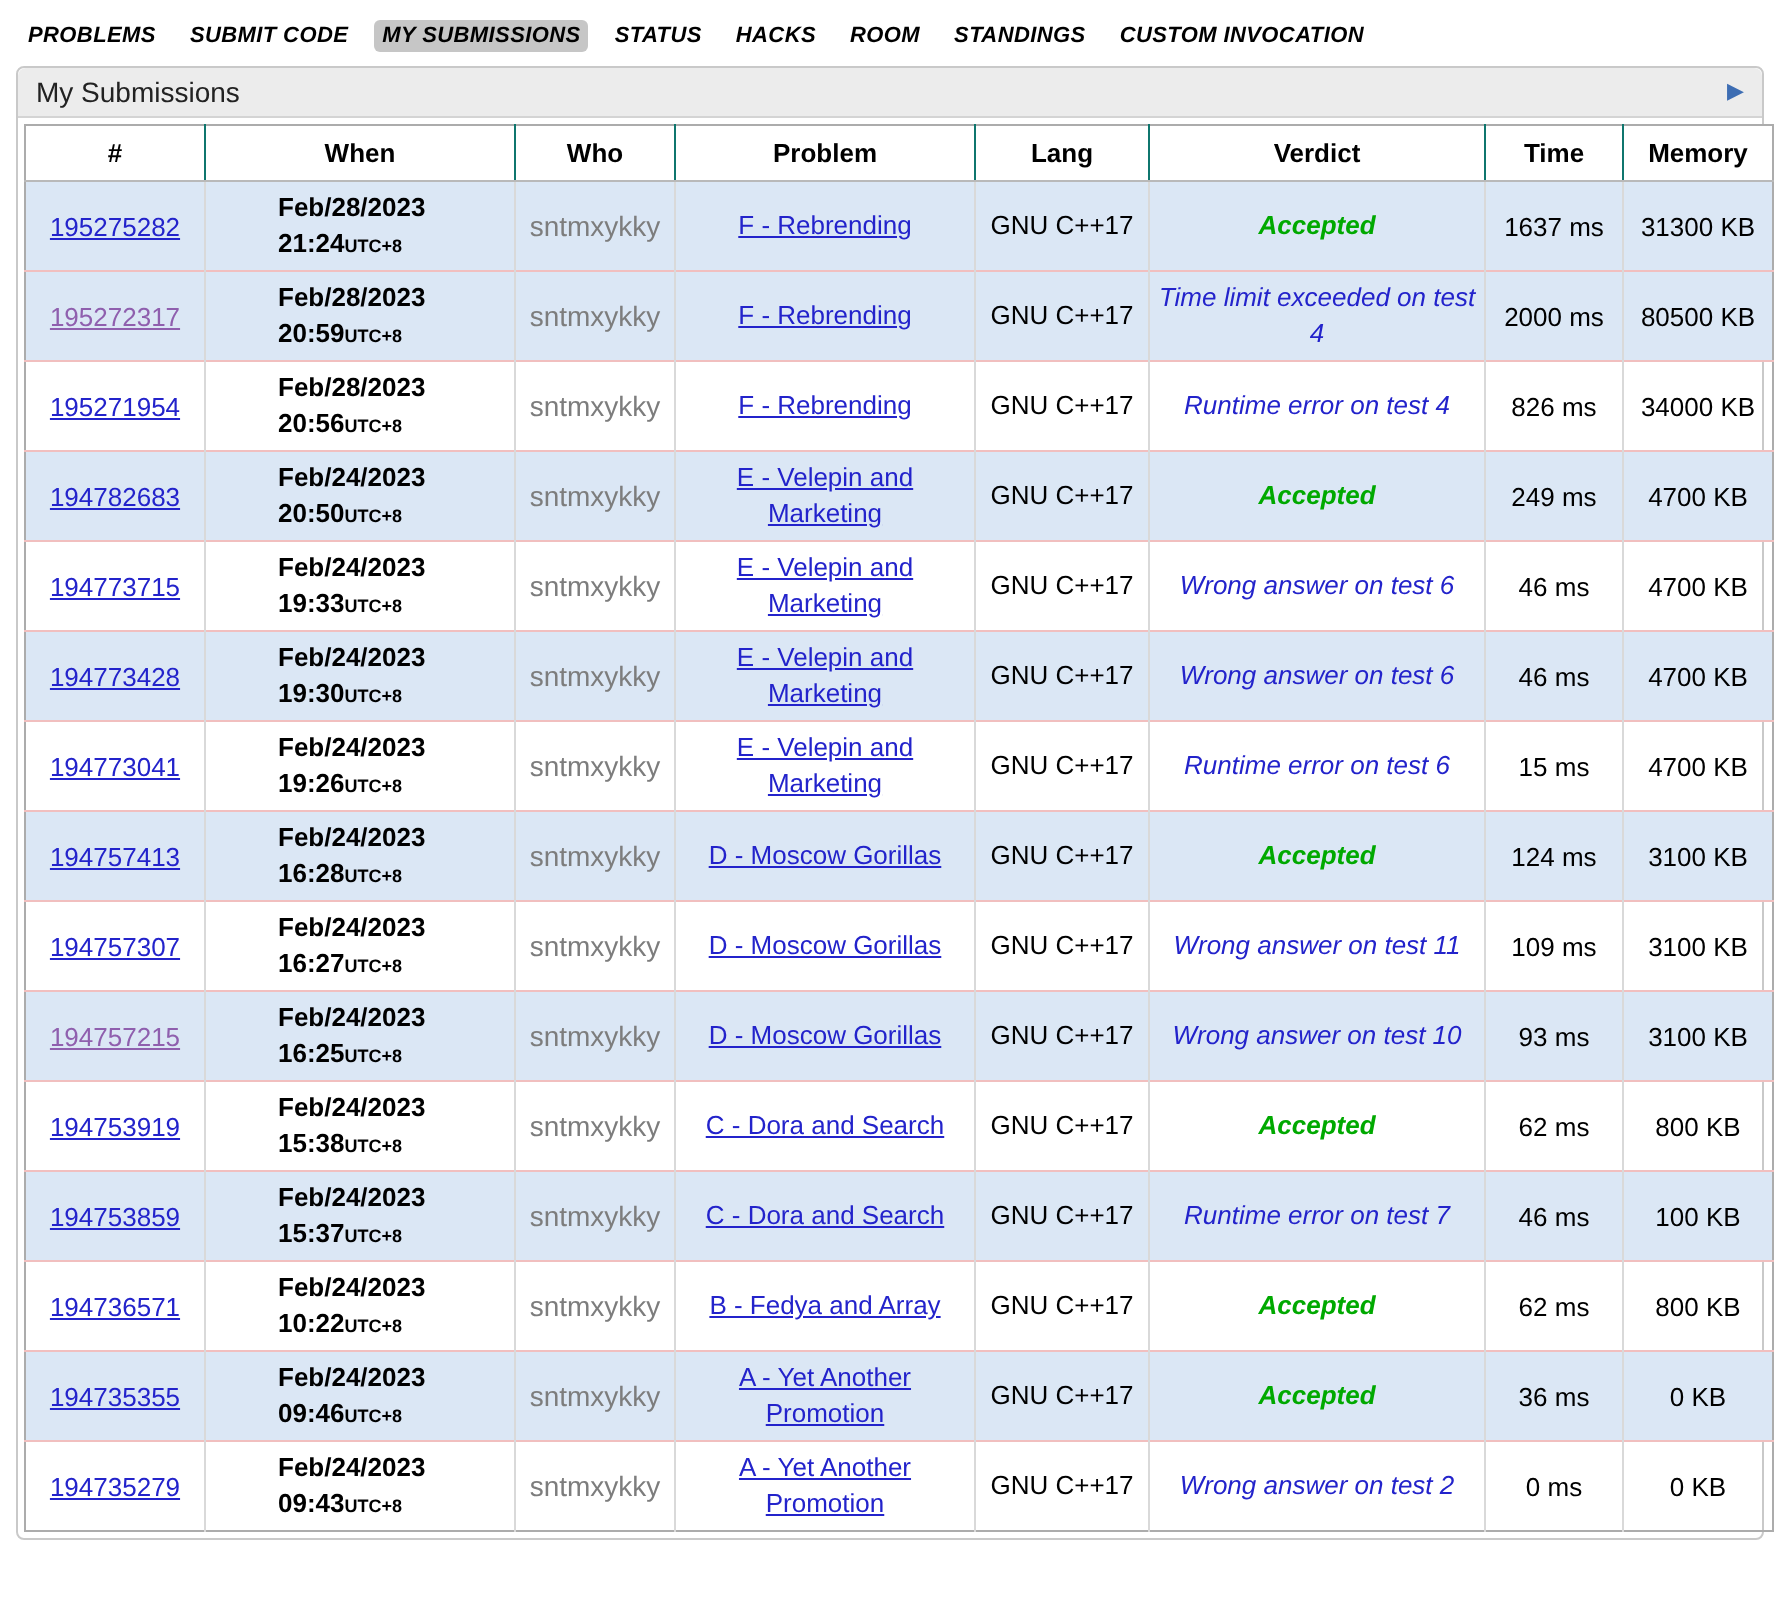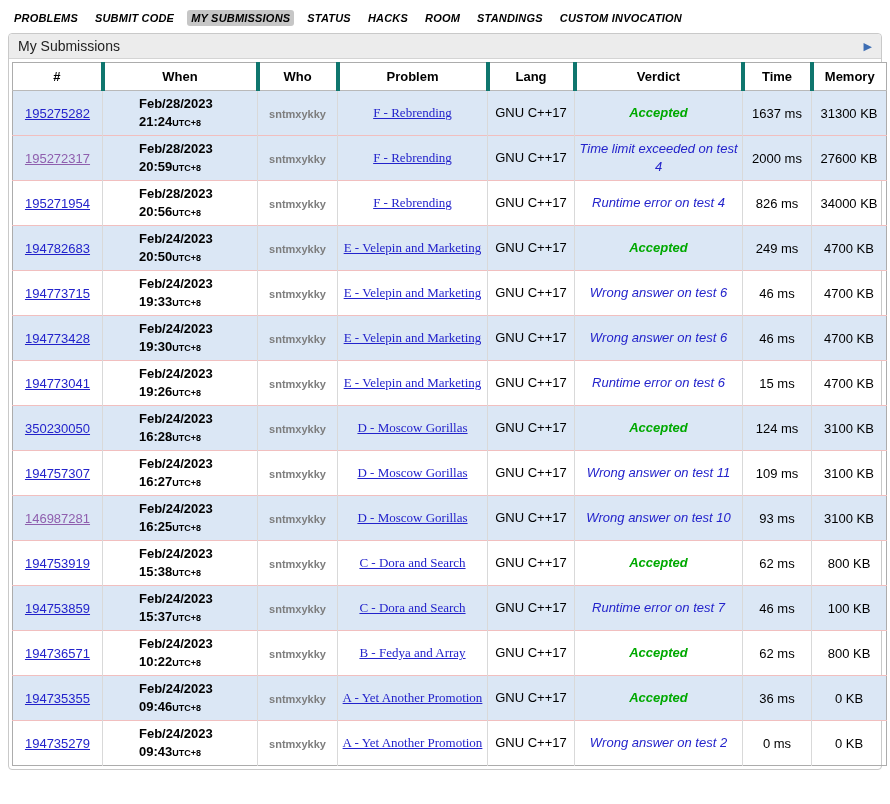--- a/index.html
+++ b/index.html
@@ -51,21 +51,21 @@
     table-layout: fixed;
     width: 100%;
     border: 1px solid #acacac;
   }
   table.status th {
     font-size: 13px;
     font-weight: bold;
     text-align: center;
     padding: 6px 4px;
     background: #fff;
-    border-left: 4px solid #0f766e;
+    border-left: 1px solid #0f766e;
     border-bottom: 1px solid #b9b9b9;
   }
   table.status th:first-child { border-left: none; }
   table.status td {
     font-size: 13px;
     text-align: center;
     vertical-align: middle;
     height: 45px;
     padding: 3px 4px;
     border-left: 1px solid #d9d9d9;
@@ -75,33 +75,33 @@
   table.status td:first-child { border-left: none; }
   tr.stripe td { background: var(--stripe, #dbe7f5); }
 
   a.sub-link, a.problem-link {
     color: var(--link, #2323cb);
     text-decoration: underline;
   }
   a.sub-link.visited { color: var(--link-visited, #8f5fae); }
   a.handle {
     color: var(--handle-gray, #7d7d7d);
-    font-weight: bold;
+    font-weight: normal;
     text-decoration: none;
-    font-size: 11px;
+    font-size: 14px;
     margin-top: 35px;
   }
   .verdict-accepted { color: var(--accepted, #00a900); font-weight: bold; }
   .verdict-fail { color: var(--verdict-fail, #2323cb); }
 
   .when-inner { display: inline-block; max-width: 82px; text-align: left; line-height: 1.35; font-weight: bold; }
   .tz { font-size: 9px; }
   td.col-lang { padding: 3px 17px; line-height: 1.35; margin-left: 43px; }
   td.col-verdict { padding: 3px 6px; line-height: 1.35; font-style: italic; }
-  td.cell-problem { line-height: 1.35; font-family: Liberation Serif, serif; }
+  td.cell-problem { line-height: 1.35; }
 </style>
 </head>
 <body>
 
 <nav class="topnav"><a href="#">PROBLEMS</a><a href="#">SUBMIT CODE</a><a href="#" class="active">MY SUBMISSIONS</a><a href="#">STATUS</a><a href="#">HACKS</a><a href="#">ROOM</a><a href="#">STANDINGS</a><a href="#">CUSTOM INVOCATION</a></nav>
 
 <div class="roundbox">
   <div class="box-title">
     <span class="title-text">My Submissions</span>
     <span class="arrow">▶</span>
@@ -142,21 +142,21 @@
             <td>31300 KB</td>
           </tr>
           <tr class="stripe">
             <td><a href="#" class="sub-link visited">195272317</a></td>
             <td><span class="when-inner">Feb/28/2023 20:59<span class="tz">UTC+8</span></span></td>
             <td><a href="#" class="handle">sntmxykky</a></td>
             <td class="cell-problem"><a href="#" class="problem-link">F - Rebrending</a></td>
             <td class="col-lang">GNU C++17</td>
             <td class="col-verdict"><span class="verdict-fail">Time limit exceeded on test 4</span></td>
             <td>2000 ms</td>
-            <td>27600 KB</td>
+            <td>80500 KB</td>
           </tr>
           <tr>
             <td><a href="#" class="sub-link">195271954</a></td>
             <td><span class="when-inner">Feb/28/2023 20:56<span class="tz">UTC+8</span></span></td>
             <td><a href="#" class="handle">sntmxykky</a></td>
             <td class="cell-problem"><a href="#" class="problem-link">F - Rebrending</a></td>
             <td class="col-lang">GNU C++17</td>
             <td class="col-verdict"><span class="verdict-fail">Runtime error on test 4</span></td>
             <td>826 ms</td>
             <td>34000 KB</td>
@@ -195,41 +195,41 @@
             <td><a href="#" class="sub-link">194773041</a></td>
             <td><span class="when-inner">Feb/24/2023 19:26<span class="tz">UTC+8</span></span></td>
             <td><a href="#" class="handle">sntmxykky</a></td>
             <td class="cell-problem"><a href="#" class="problem-link">E - Velepin and Marketing</a></td>
             <td class="col-lang">GNU C++17</td>
             <td class="col-verdict"><span class="verdict-fail">Runtime error on test 6</span></td>
             <td>15 ms</td>
             <td>4700 KB</td>
           </tr>
           <tr class="stripe">
-            <td><a href="#" class="sub-link">350230050</a></td>
+            <td><a href="#" class="sub-link">194757413</a></td>
             <td><span class="when-inner">Feb/24/2023 16:28<span class="tz">UTC+8</span></span></td>
             <td><a href="#" class="handle">sntmxykky</a></td>
             <td class="cell-problem"><a href="#" class="problem-link">D - Moscow Gorillas</a></td>
             <td class="col-lang">GNU C++17</td>
             <td class="col-verdict"><span class="verdict-accepted">Accepted</span></td>
             <td>124 ms</td>
             <td>3100 KB</td>
           </tr>
           <tr>
             <td><a href="#" class="sub-link">194757307</a></td>
             <td><span class="when-inner">Feb/24/2023 16:27<span class="tz">UTC+8</span></span></td>
             <td><a href="#" class="handle">sntmxykky</a></td>
             <td class="cell-problem"><a href="#" class="problem-link">D - Moscow Gorillas</a></td>
             <td class="col-lang">GNU C++17</td>
             <td class="col-verdict"><span class="verdict-fail">Wrong answer on test 11</span></td>
             <td>109 ms</td>
             <td>3100 KB</td>
           </tr>
           <tr class="stripe">
-            <td><a href="#" class="sub-link visited">146987281</a></td>
+            <td><a href="#" class="sub-link visited">194757215</a></td>
             <td><span class="when-inner">Feb/24/2023 16:25<span class="tz">UTC+8</span></span></td>
             <td><a href="#" class="handle">sntmxykky</a></td>
             <td class="cell-problem"><a href="#" class="problem-link">D - Moscow Gorillas</a></td>
             <td class="col-lang">GNU C++17</td>
             <td class="col-verdict"><span class="verdict-fail">Wrong answer on test 10</span></td>
             <td>93 ms</td>
             <td>3100 KB</td>
           </tr>
           <tr>
             <td><a href="#" class="sub-link">194753919</a></td>

